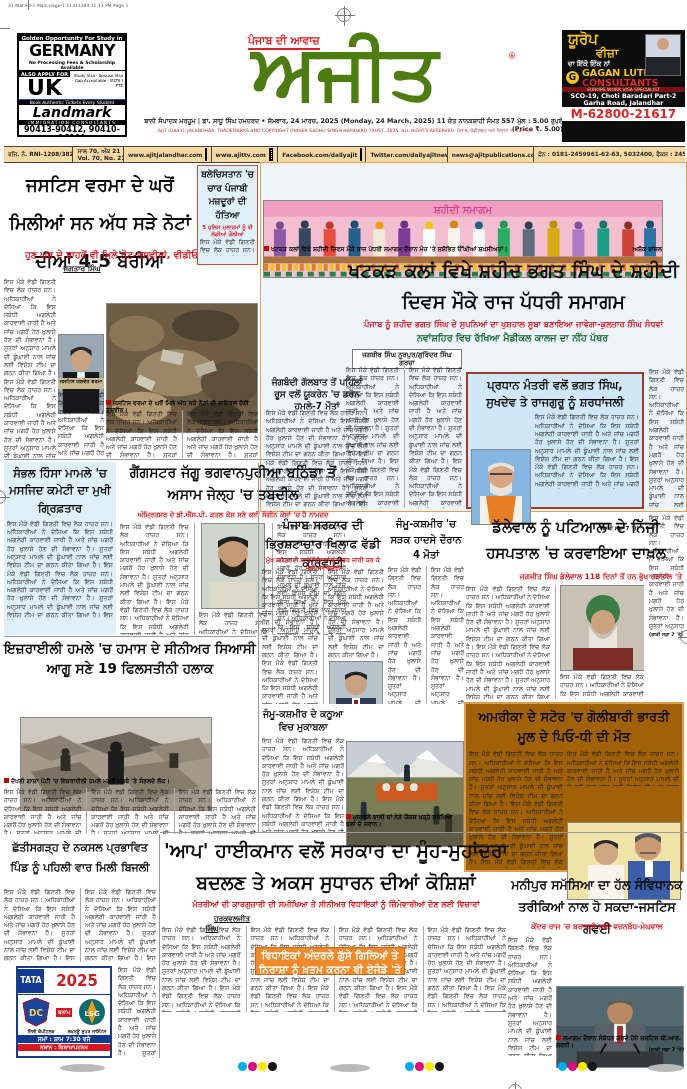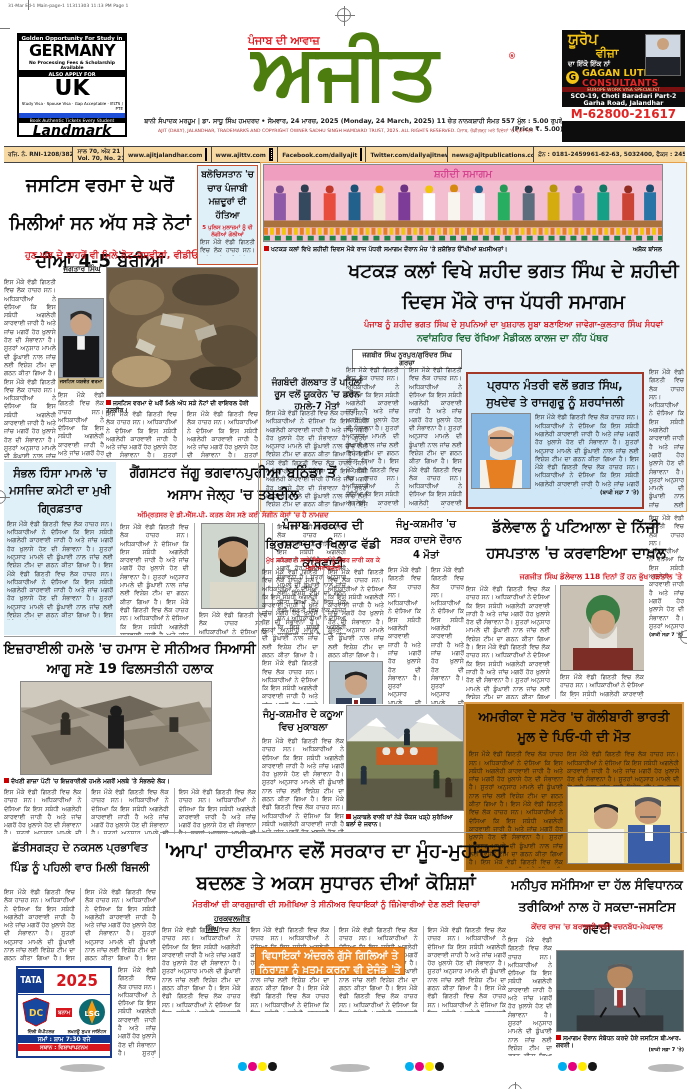--- a/index.html
+++ b/index.html
@@ -11,21 +11,21 @@
   .subh{font-weight:800;text-align:center;}
   .fill{font-size:6.2px;line-height:1.34;text-align:justify;color:#1c1c1c;overflow:hidden;word-break:break-word;}
   .cols{display:flex;gap:5px;}
   .cols>div{flex:1;min-width:0;}
   .rule>div+div{border-left:1px solid #aaa;padding-left:4px;}
   .cap{font-size:6.1px;font-weight:700;color:#000;line-height:1.2;overflow:hidden;}
   .sq{display:inline-block;width:5px;height:5px;background:#c00;margin-right:2px;}
   .byline{font-size:7.5px;font-weight:700;text-align:center;color:#111;}
   .byline u{text-decoration:underline;margin-left:40px;}
   .photo{display:block;width:100%;height:100%;}
-  .pframe{border:1px solid #888;background:#ddd;overflow:hidden;}
+  .pframe{border:1px solid #888;background:#ddd;overflow:hidden;margin-top:36px;}
   .boxblue{background:#e0f0f8;}
   .qr{width:11px;height:11px;background-image:repeating-linear-gradient(0deg,#000 0 1px,transparent 1px 2px),repeating-linear-gradient(90deg,#000 0 1px,#f7e6c9 1px 2px);border:1px solid #000;}
   .infoseg{display:flex;align-items:center;gap:3px;padding:0 4px;border-left:1px solid #444;height:100%;white-space:nowrap;overflow:hidden;}
   .infoseg:first-child{border-left:none;}
   .cross{width:14px;height:14px;border:1px solid #777;border-radius:50%;position:relative;}
   .cross:before,.cross:after{content:"";position:absolute;background:#777;}
   .cross:before{left:50%;top:-3px;width:1px;height:20px;}
   .cross:after{top:50%;left:-3px;height:1px;width:20px;}
   .oval{background:#b9b9b9;border-radius:50%;}
   .dots{display:flex;gap:1px;}
@@ -40,21 +40,21 @@
 
   <div class="abs" style="left:8px;top:3px;font-size:4.5px;color:#555;">31-Mar Ed-1 Main-page-1   11311303   11:13 PM   Page 1</div>
   <div class="abs cross" style="left:337px;top:8px;"></div>
   <div class="abs" style="left:0;top:28px;width:10px;border-top:1px solid #777;"></div>
   <div class="abs" style="left:28px;top:0;height:10px;border-left:1px solid #777;"></div>
 
   <div class="abs" style="left:17px;top:33px;width:110px;height:104px;border:2px solid #000;background:#fff;text-align:center;overflow:hidden;">
     <div style="background:#000;color:#fff;font-size:5.5px;font-weight:700;">Golden Opportunity For Study in</div>
     <div style="font-size:16px;font-weight:800;letter-spacing:-.5px;">GERMANY</div>
     <div style="font-size:4.5px;font-weight:700;border-bottom:1px solid #000;">No Processing Fees &amp; Scholarship Available</div>
-    <div style="display:flex;align-items:stretch;border-bottom:5px solid #1d4ed8;flex-direction:column;">
+    <div style="display:flex;align-items:stretch;border-bottom:1px solid #1d4ed8;">
       <div style="flex:1;">
         <div style="background:#000;color:#fff;font-size:5px;font-weight:700;">ALSO APPLY FOR</div>
         <div style="font-size:22px;font-weight:800;line-height:1;">UK</div>
       </div>
       <div style="flex:1;font-size:4px;text-align:right;padding:2px;">Study Visa · Spouse Visa · Gap Acceptable · IELTS / PTE</div>
     </div>
     <div style="background:#000;color:#fff;font-size:4.5px;">Book Authentic Tickets Every Student</div>
     <div style="font-size:14px;font-weight:800;font-style:italic;line-height:1.1;">Landmark</div>
     <div style="background:#000;color:#fff;font-size:4.5px;letter-spacing:1px;">IMMIGRATION CONSULTANTS</div>
     <div style="font-size:8px;font-weight:800;">90413-90412, 90410-96100</div>

